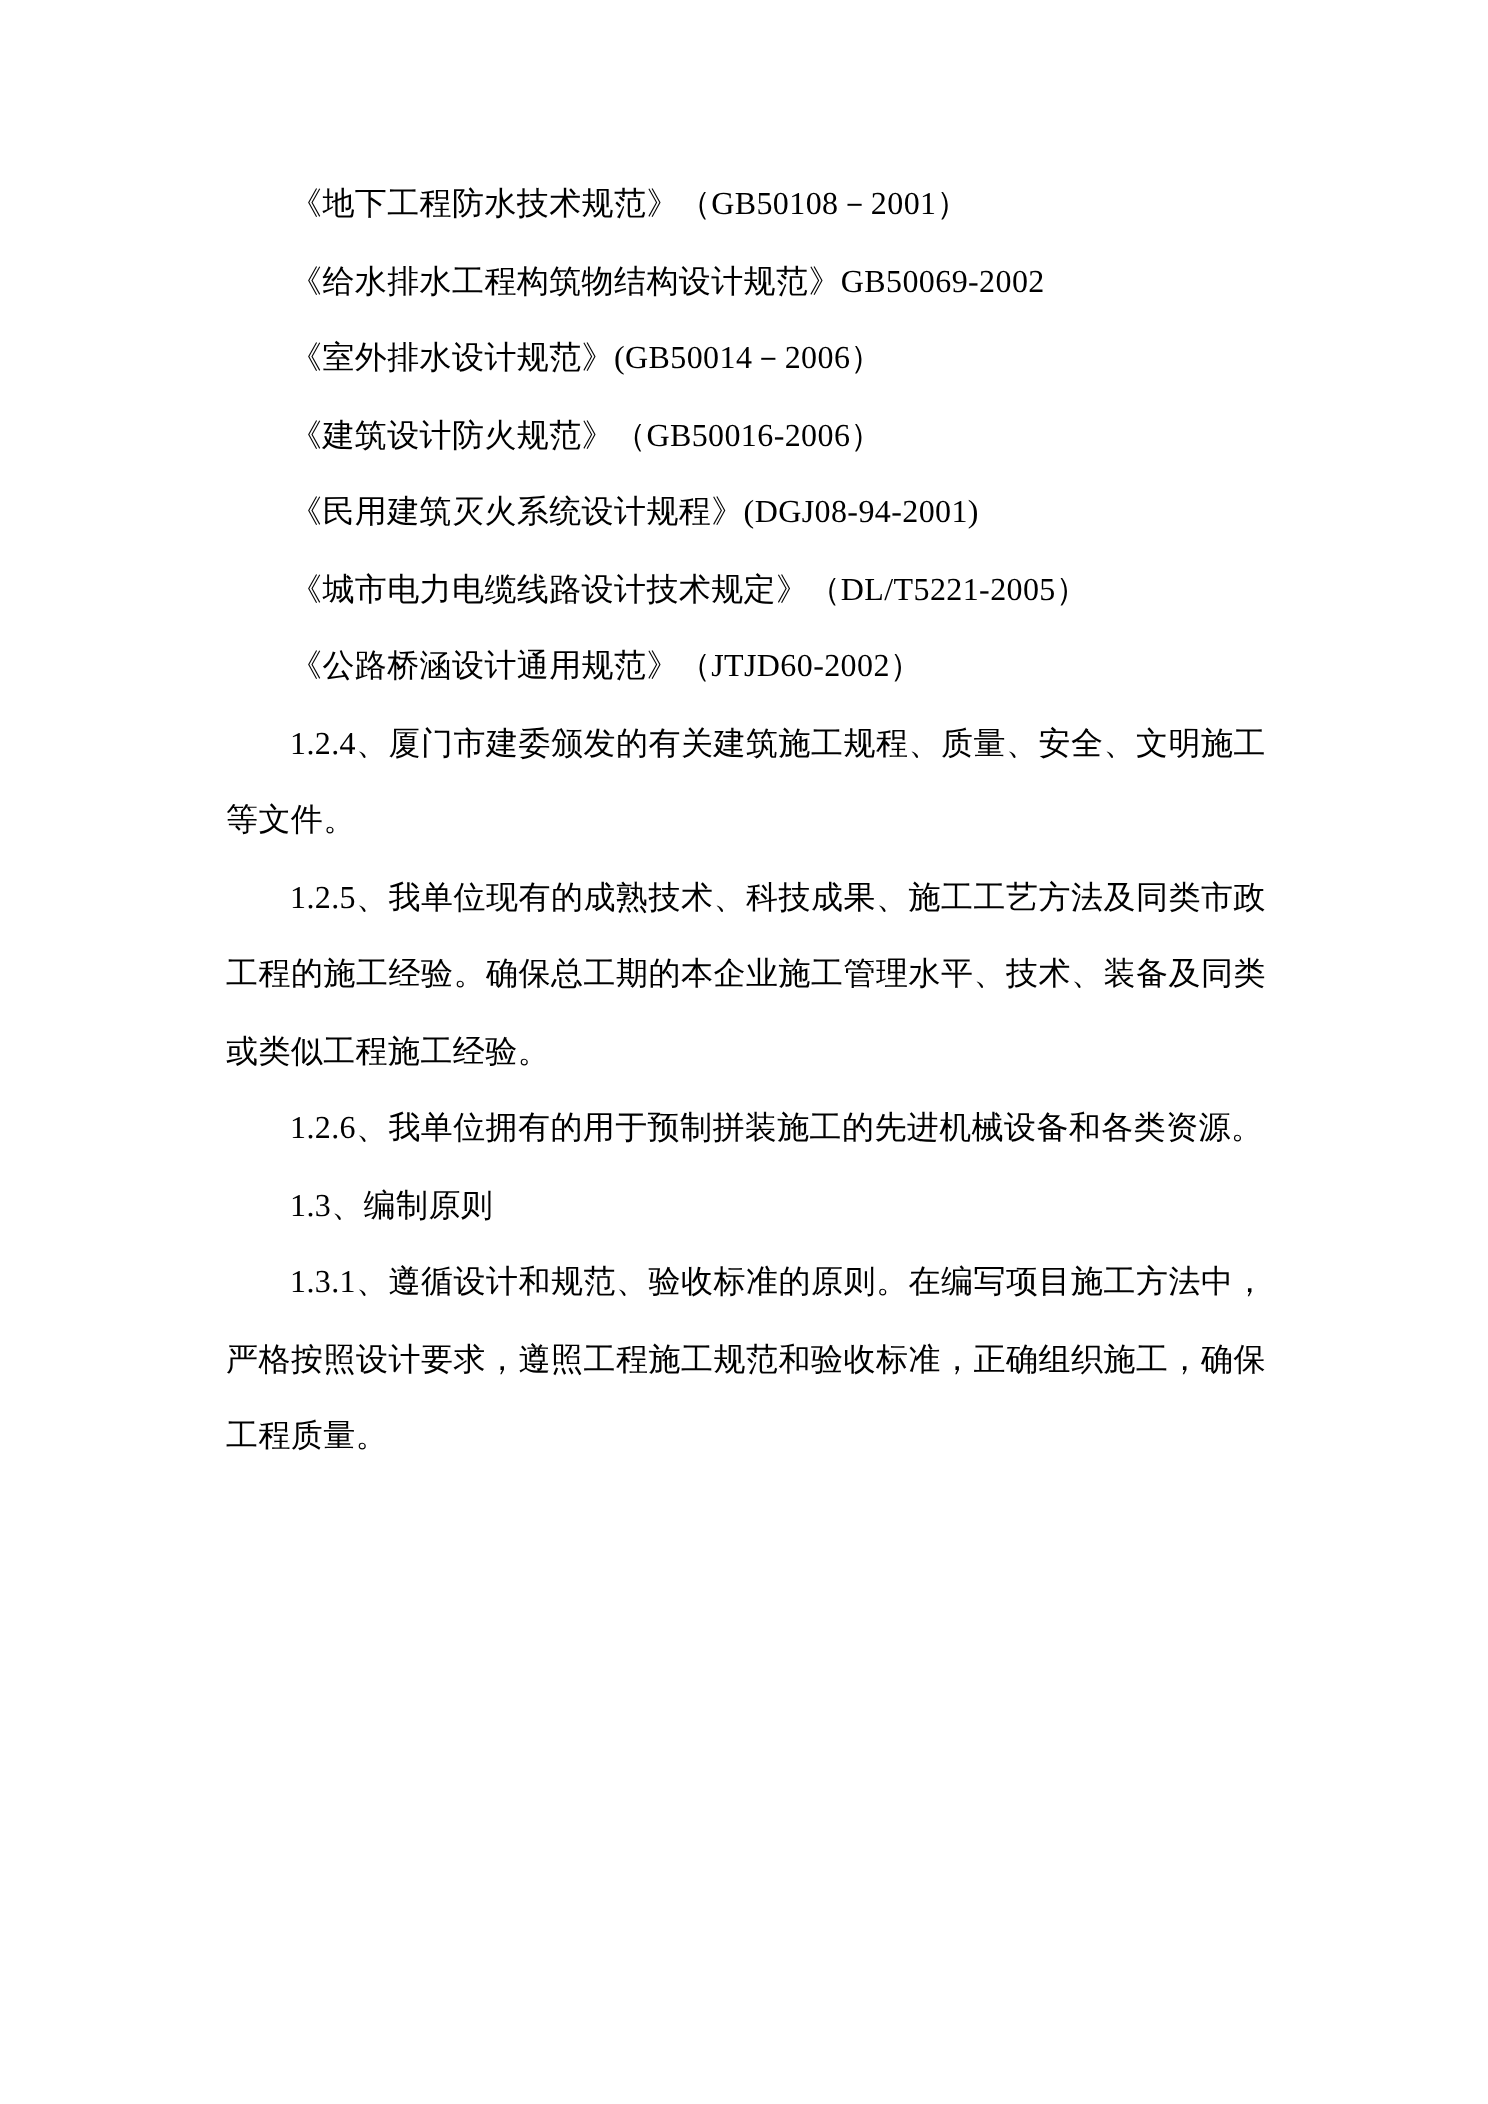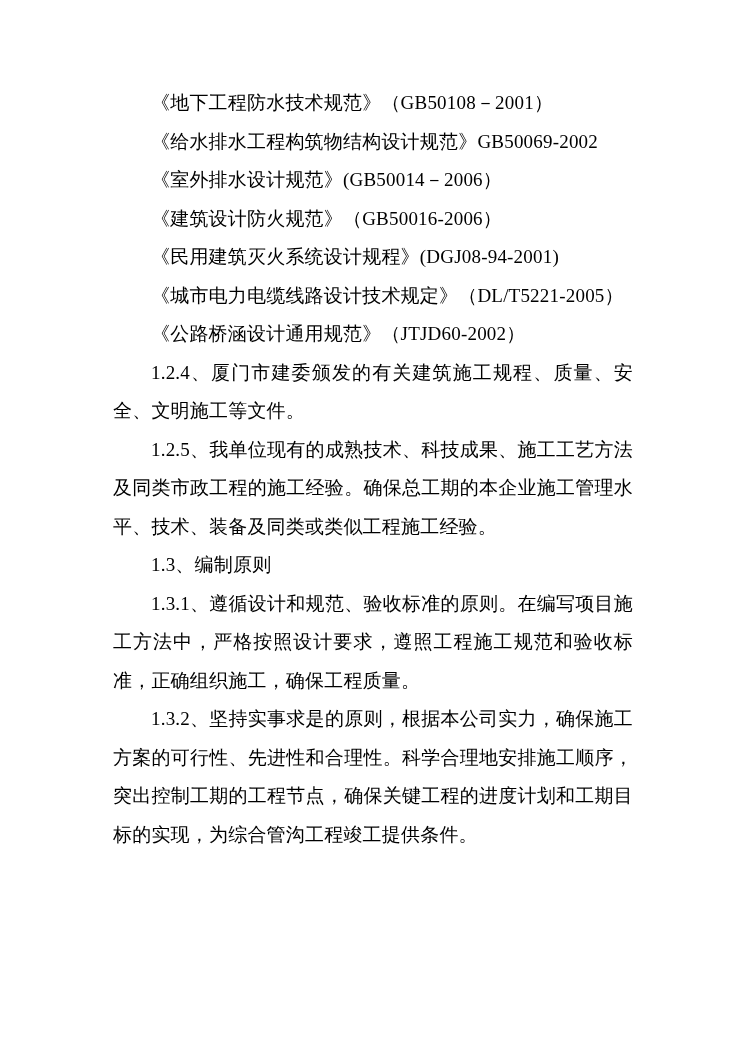--- a/index.html
+++ b/index.html
@@ -17,21 +17,21 @@
     color: #000000;
   }
   .content {
     position: absolute;
     left: 113px;
     top: 84px;
     width: 520px;
   }
   .para {
     margin: 0;
-    font-size: 19px;
+    font-size: 16px;
     line-height: 38.5px;
     text-indent: 2em;
     text-align: justify;
     word-break: break-all;
     letter-spacing: 0.2px;
   }
 </style>
 </head>
 <body>
 
@@ -39,17 +39,17 @@
   <div class="content">
     <p class="para">《地下工程防水技术规范》（GB50108－2001）</p>
     <p class="para">《给水排水工程构筑物结构设计规范》GB50069-2002</p>
     <p class="para">《室外排水设计规范》(GB50014－2006）</p>
     <p class="para">《建筑设计防火规范》（GB50016-2006）</p>
     <p class="para">《民用建筑灭火系统设计规程》(DGJ08-94-2001)</p>
     <p class="para">《城市电力电缆线路设计技术规定》（DL/T5221-2005）</p>
     <p class="para">《公路桥涵设计通用规范》（JTJD60-2002）</p>
     <p class="para">1.2.4、厦门市建委颁发的有关建筑施工规程、质量、安全、文明施工等文件。</p>
     <p class="para">1.2.5、我单位现有的成熟技术、科技成果、施工工艺方法及同类市政工程的施工经验。确保总工期的本企业施工管理水平、技术、装备及同类或类似工程施工经验。</p>
+    <p class="para">1.2.6、我单位拥有的用于预制拼装施工的先进机械设备和各类资源。</p>
     <p class="para">1.3、编制原则</p>
     <p class="para">1.3.1、遵循设计和规范、验收标准的原则。在编写项目施工方法中，严格按照设计要求，遵照工程施工规范和验收标准，正确组织施工，确保工程质量。</p>
-    <p class="para">1.3.2、坚持实事求是的原则，根据本公司实力，确保施工方案的可行性、先进性和合理性。科学合理地安排施工顺序，突出控制工期的工程节点，确保关键工程的进度计划和工期目标的实现，为综合管沟工程竣工提供条件。</p>
   </div>
 </div>
 
 </body></html>

